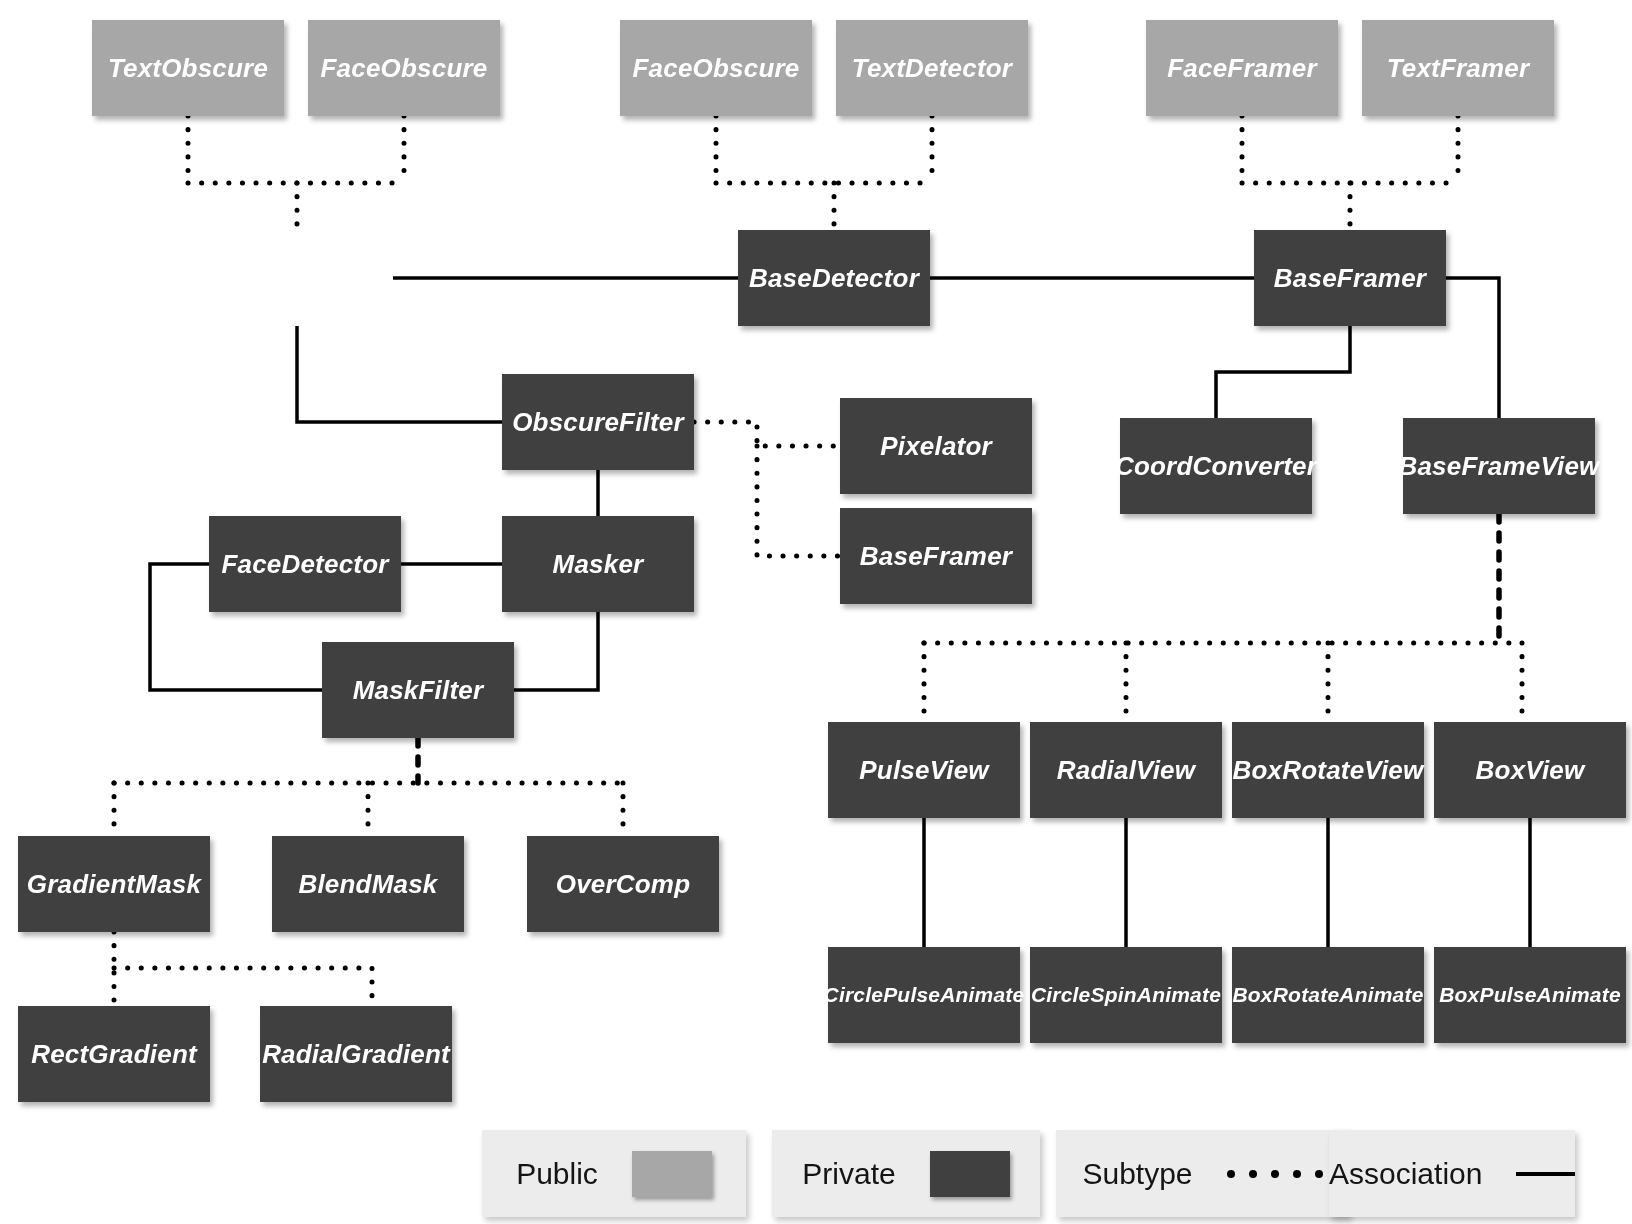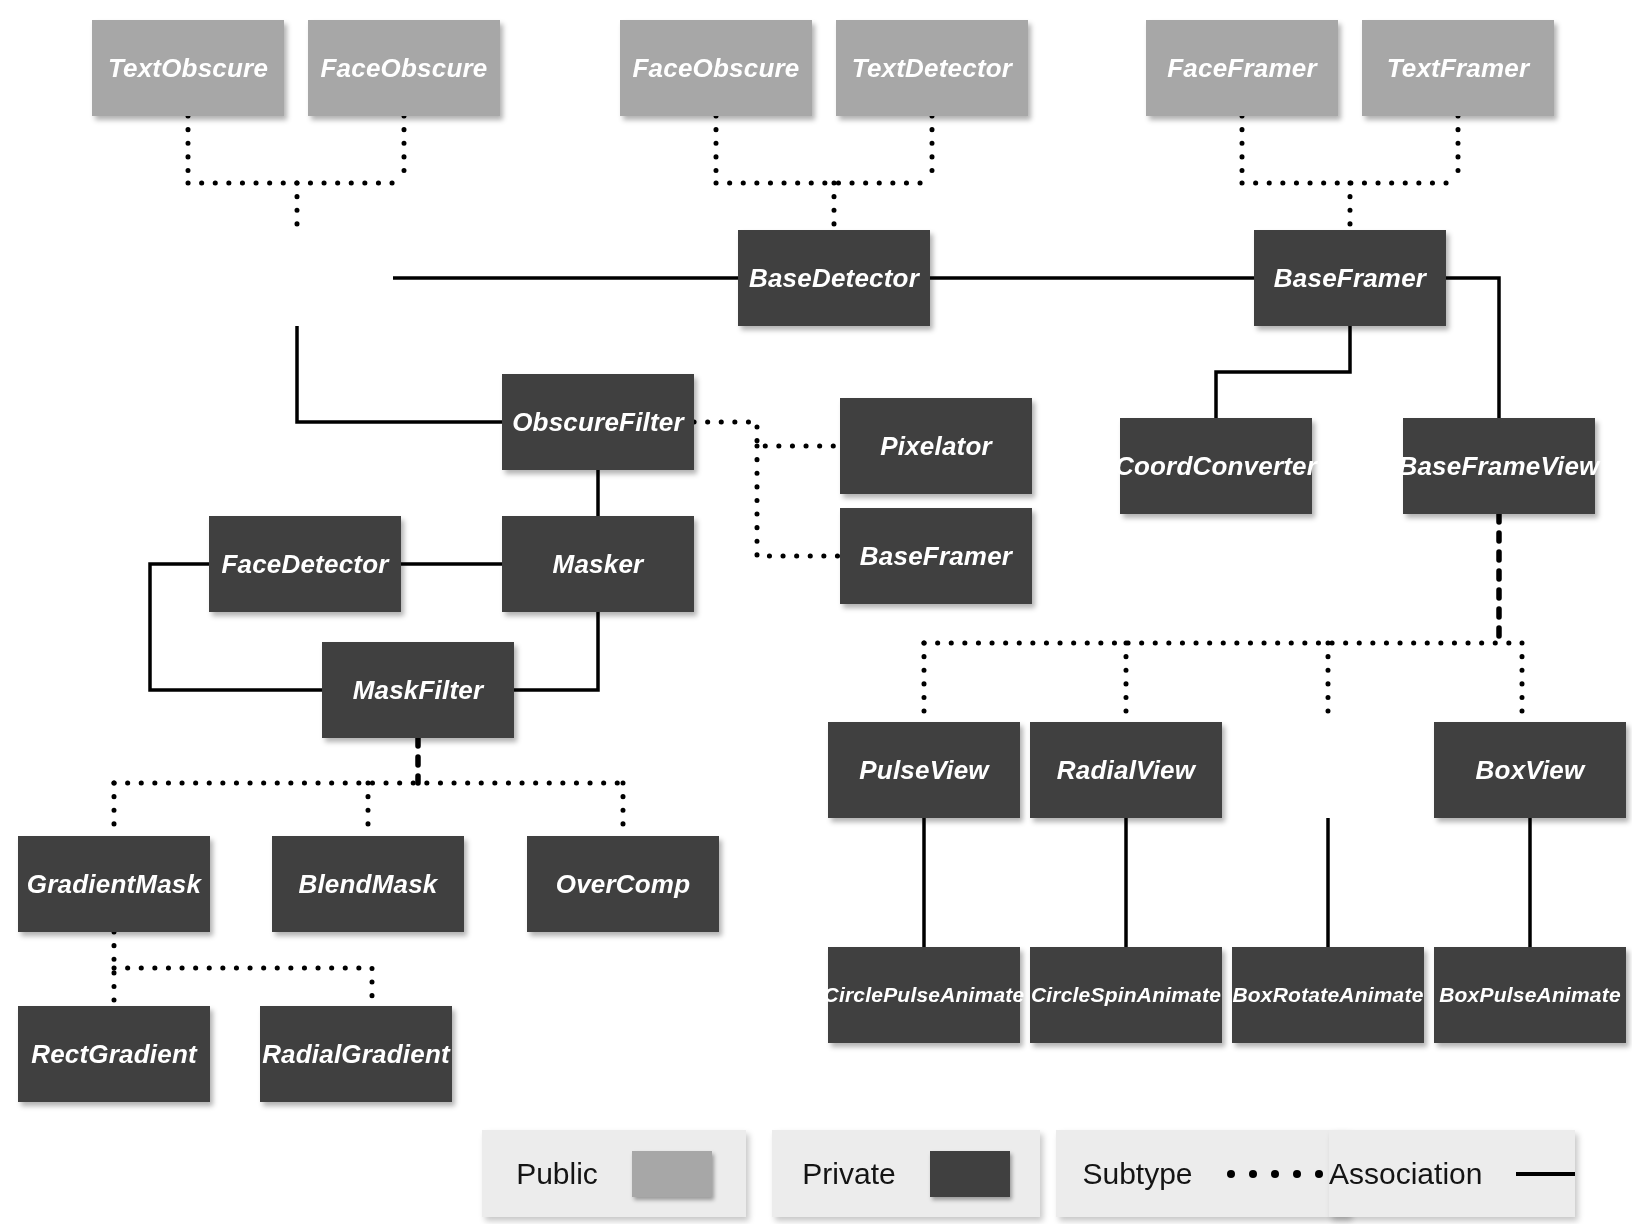--- a/index.html
+++ b/index.html
@@ -155,20 +155,23 @@
     </div>
   <div class="node private" style="left:260px;top:1006px">
       <span class="lbl">RadialGradient</span>
     </div>
   <div class="node private" style="left:828px;top:722px">
       <span class="lbl">PulseView</span>
     </div>
   <div class="node private" style="left:1030px;top:722px">
       <span class="lbl">RadialView</span>
     </div>
+  <div class="node private" style="left:1232px;top:722px">
+      <span class="lbl">BoxRotateView</span>
+    </div>
   <div class="node private" style="left:1434px;top:722px">
       <span class="lbl">BoxView</span>
     </div>
   <div class="node private small" style="left:828px;top:947px">
       <span class="lbl">CirclePulseAnimate</span>
     </div>
   <div class="node private small" style="left:1030px;top:947px">
       <span class="lbl">CircleSpinAnimate</span>
     </div>
   <div class="node private small" style="left:1232px;top:947px">

